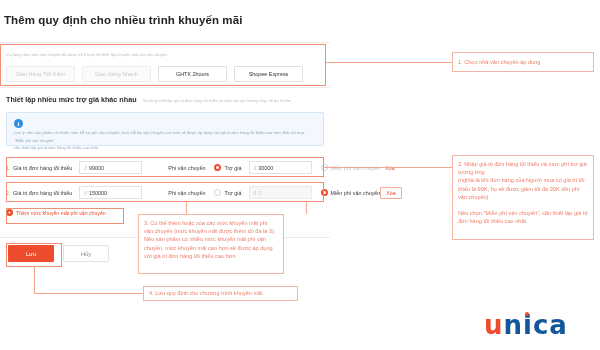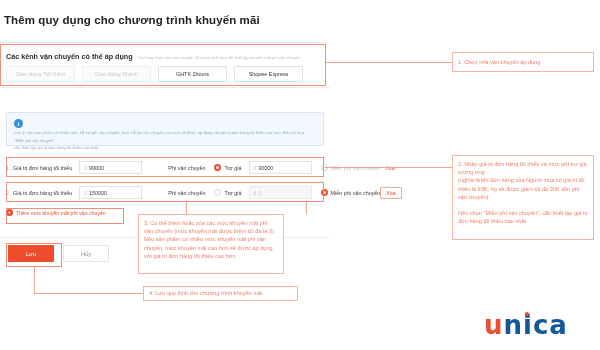--- a/index.html
+++ b/index.html
@@ -363,41 +363,44 @@
     height: 4px;
     background: #ee4d2d;
     border-radius: 50%;
     left: 21px;
     top: 2px;
   }
 </style>
 </head>
 <body>
 
-<div id="page-title">Thêm quy dụng cho chương trình khuyến mãi</div>
+<div id="page-title">Thêm quy định cho nhiều trình khuyến mãi</div>
 
 <div id="form-panel">
 
   <div class="rule" style="top:0px;"></div>
   <div class="rule" style="top:45px;"></div>
   <div class="rule" style="top:195px;"></div>
 
   <div id="channels-section">
     <div id="channels-head">
-      <span class="section-label">Các kênh vận chuyển có thể áp dụng</span>
       <span class="section-hint">Vui lòng chọn nhà vận chuyển đã được kích hoạt để thiết lập khuyến mãi phí vận chuyển</span>
     </div>
     <div id="channel-chip-row">
       <div class="chip disabled">Giao Hàng Tiết Kiệm</div>
       <div class="chip disabled">Giao Hàng Nhanh</div>
       <div class="chip">GHTK 2hours</div>
       <div class="chip">Shopee Express</div>
     </div>
   </div>
 
+  <div id="tiers-head">
+    <span class="section-label">Thiết lập nhiều mức trợ giá khác nhau</span>
+    <span class="section-hint">Vui lòng thiết lập giá trị đơn hàng tối thiểu và mức trợ giá tương ứng, tối đa 3 mức</span>
+  </div>
 
   <div id="info-box">
     <div id="info-icon">i</div>
     <div id="info-text">
       <span id="info-text-line1">Lưu ý: nếu sản phẩm có nhiều mức hỗ trợ phí vận chuyển, mức hỗ trợ vận chuyển cao hơn sẽ được áp dụng với giá trị đơn hàng tối thiểu cao hơn. Đối với mục "Miễn phí vận chuyển"</span>
       <span id="info-text-line2">cần thiết lập giá trị đơn hàng tối thiểu cao nhất</span>
     </div>
   </div>
 
   <div class="tier-row" id="tier-row-1">

